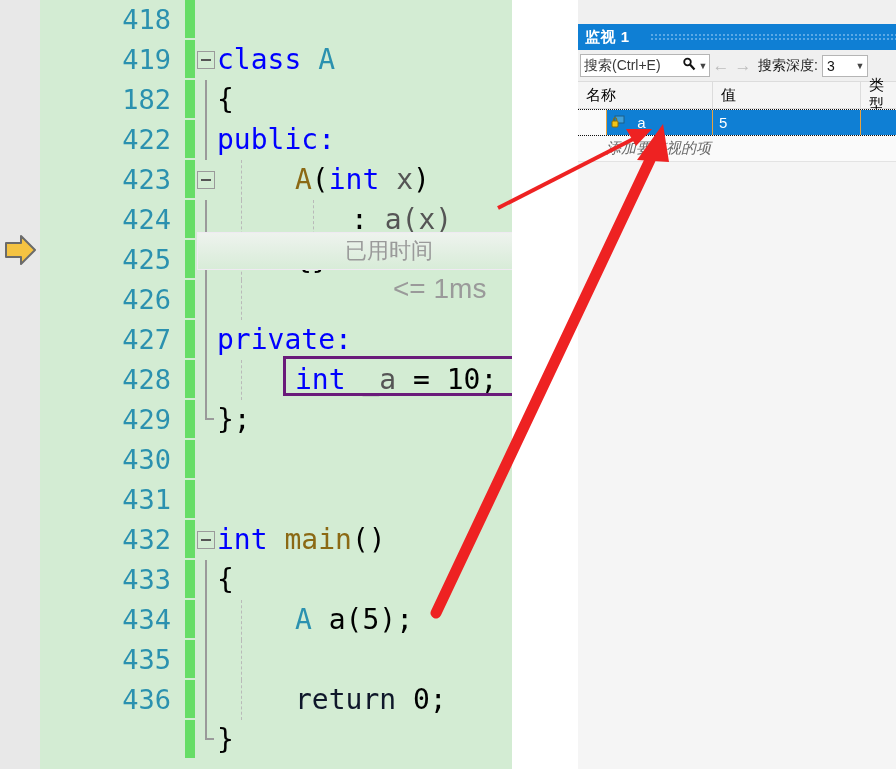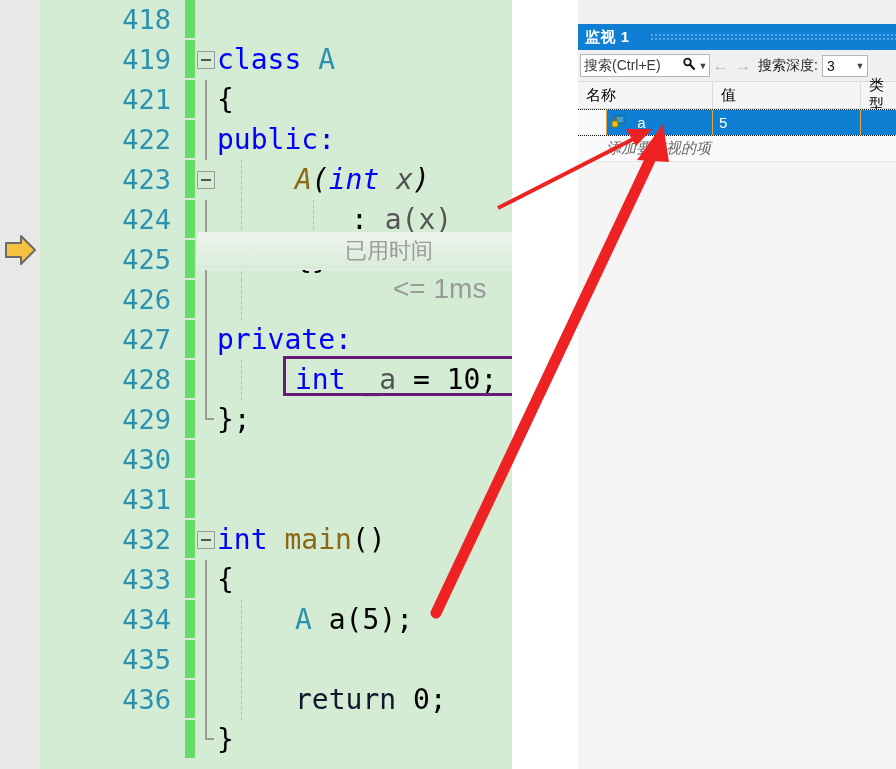--- a/index.html
+++ b/index.html
@@ -185,21 +185,21 @@
 
   <div id="exec-arrow">
     <svg width="34" height="36" viewBox="0 0 34 36">
       <path d="M2 11 L17 11 L17 4 L31 18 L17 32 L17 25 L2 25 Z" fill="#f5c342" stroke="#6b6b6b" stroke-width="2" stroke-linejoin="round"></path>
     </svg>
   </div>
 
   <div id="linenums">
       <div class="lnum">418</div>
       <div class="lnum">419</div>
-      <div class="lnum">421</div>
+      <div class="lnum">182</div>
       <div class="lnum">422</div>
       <div class="lnum">423</div>
       <div class="lnum">424</div>
       <div class="lnum">425</div>
       <div class="lnum">426</div>
       <div class="lnum">427</div>
       <div class="lnum">428</div>
       <div class="lnum">429</div>
       <div class="lnum">430</div>
       <div class="lnum">431</div>
@@ -246,21 +246,21 @@
     </div>
 
     <div class="cline">
       <span class="vguide"></span>
       <span class="code-txt kw">public:</span>
     </div>
 
     <div class="cline">
       <span class="fold"></span>
       <span class="dguide dg1"></span>
-      <span class="code-txt" style="left:100px;font-style:italic;"><span class="fn">A</span><span class="pl">(</span><span class="kw">int</span> <span class="id">x</span><span class="pl">)</span></span>
+      <span class="code-txt" style="left:100px;"><span class="fn">A</span><span class="pl">(</span><span class="kw">int</span> <span class="id">x</span><span class="pl">)</span></span>
     </div>
 
     <div class="cline">
       <span class="vguide"></span>
       <span class="dguide dg1"></span>
       <span class="dguide dg2"></span>
       <span class="code-txt" style="left:156px;"><span class="pl">:</span><span class="id">_a</span><span class="id">(x)</span></span>
     </div>
 
     <div class="cline">

